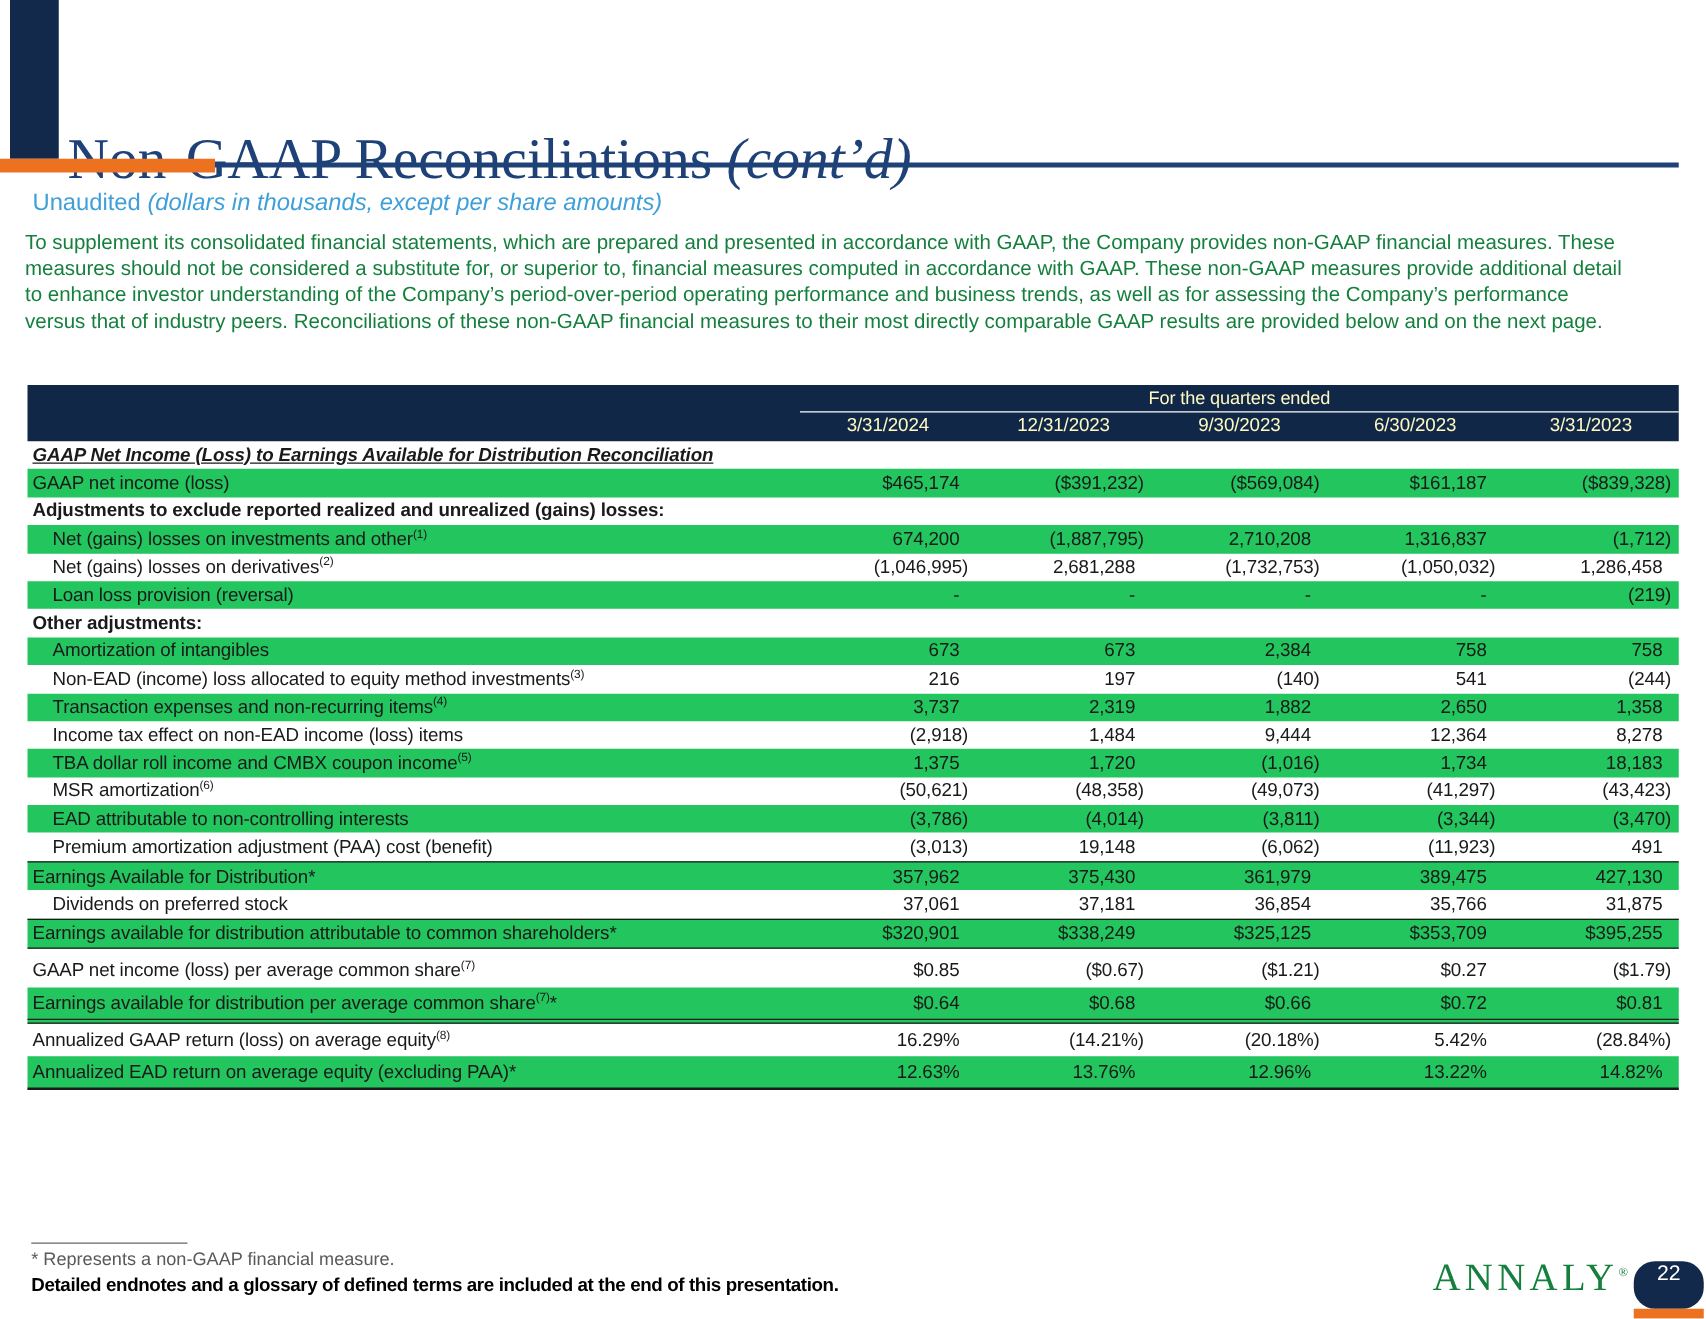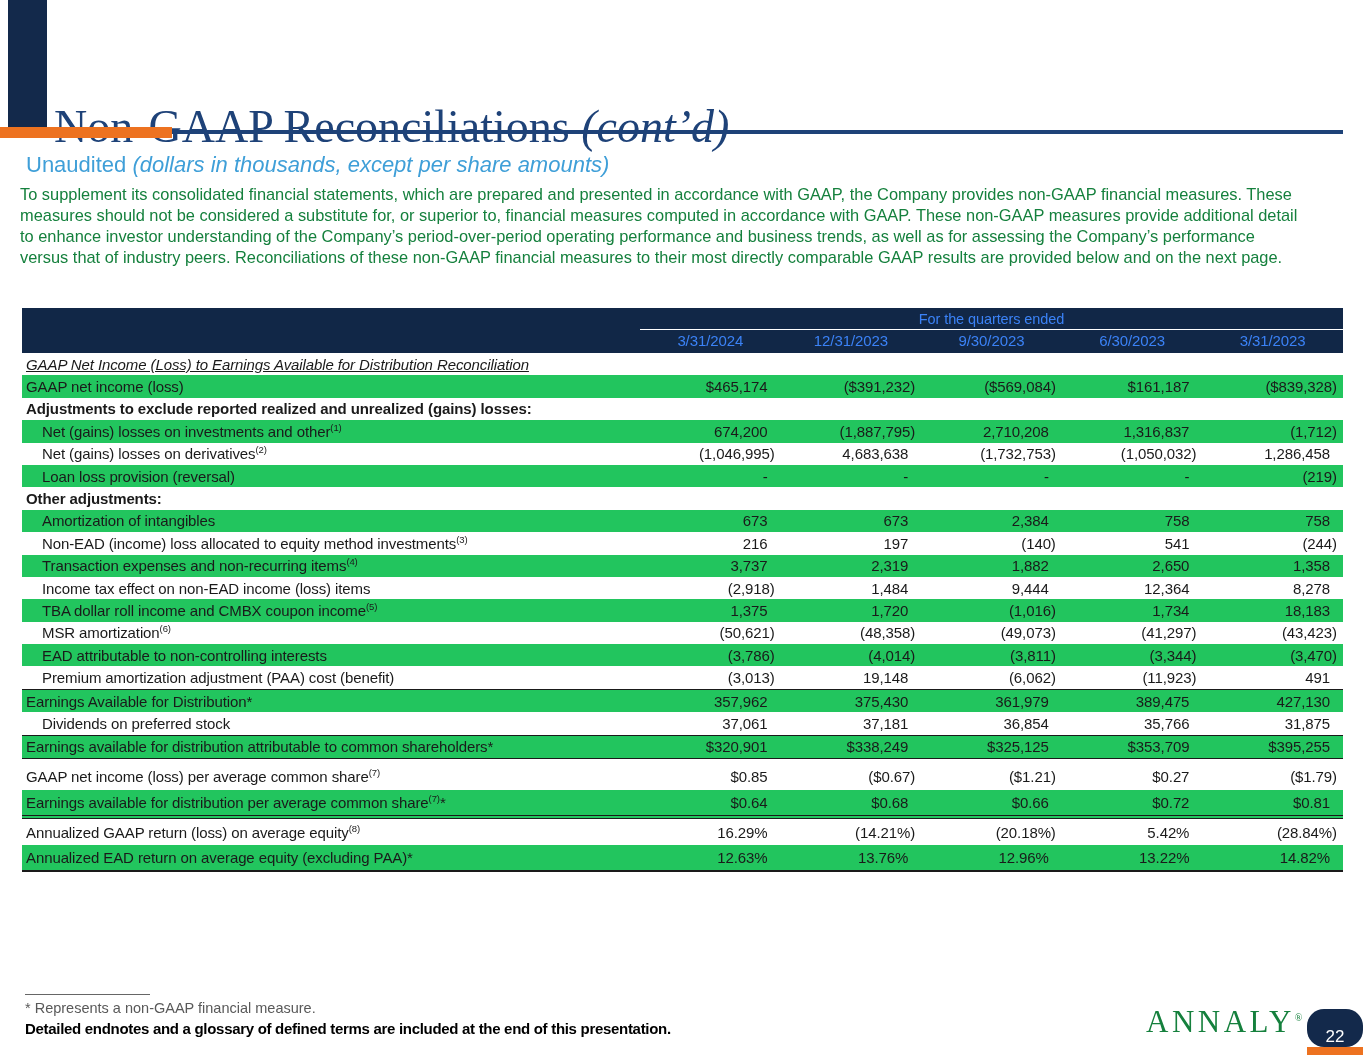--- a/index.html
+++ b/index.html
@@ -7,61 +7,61 @@
          font-family:"Liberation Sans", sans-serif;color:#1a1a1a;}
 
   
   .corner-bar{position:absolute;left:8px;top:0;width:39px;height:127px;background:#13294b;}
   .page-title{position:absolute;left:54px;top:56px;font-family:"Liberation Serif", serif;
               font-size:46px;color:#1e4278;white-space:nowrap;margin-top:44px;}
   .page-title .cont{font-style:italic;}
   .rule-orange{position:absolute;left:0;top:127px;width:172px;height:11px;background:#ed7220;}
   .rule-blue{position:absolute;left:172px;top:130px;width:1171px;height:4px;background:#1e4278;}
 
-  .unaudited{position:absolute;left:26px;top:152px;font-size:22px;color:#3f9fd8;white-space:nowrap;}
+  .unaudited{position:absolute;left:26px;top:152px;font-size:19px;color:#3f9fd8;white-space:nowrap;}
   .unaudited .it{font-style:italic;}
 
   .intro{position:absolute;left:20px;top:184px;width:1330px;font-size:16.4px;line-height:21px;color:#15803d;}
   .intro div{white-space:nowrap;}
 
   
   .tbl{position:absolute;left:22px;top:308px;width:1321px;font-size:15px;letter-spacing:-0.1px;}
-  .thead{background:#112747;color:#3b82f6;}
+  .thead{background:#112747;color:#fef9c3;}
   .thead-top{margin-left:618px;text-align:center;font-size:14.5px;padding:3px 0 2px;
              border-bottom:1.5px solid #ffffff;}
   .thead-cols{display:grid;grid-template-columns:618px repeat(5,140.6px);font-size:15px;padding:2px 0 4px;}
   .col-h{text-align:center;}
 
   .trow{display:grid;grid-template-columns:618px repeat(5,140.6px);align-items:center;height:22.4px;}
   .trow.tall{height:25.6px;}
   .trow.shaded{background:#22c55e;}
   .trow.gap-before{margin-top:5px;}
   .trow.bt{border-top:1px solid #1a1a1a;}
   .trow.bb{border-bottom:1px solid #1a1a1a;}
   .trow.bdbl{border-bottom:4px double #1a1a1a;}
   .trow.bthick{border-bottom:2px solid #1a1a1a;}
   .lab{padding-left:4px;white-space:nowrap;}
   .lab.ind{padding-left:20px;}
   .lab.full{grid-column:1 / -1;}
-  .section .lab{font-weight:normal;font-style:italic;text-decoration:underline;}
+  .section .lab{font-weight:bold;font-style:italic;text-decoration:underline;}
   .subhead .lab{font-weight:bold;}
   sup{font-size:9.5px;line-height:0;vertical-align:super;}
   .val{text-align:right;padding-right:13px;white-space:nowrap;}
   .val.paren{padding-right:6px;}
 
   
   .fn-rule{position:absolute;left:25px;top:994px;width:125px;border-top:1px solid #666;}
   .fn1{position:absolute;left:25px;top:1000px;font-size:14.5px;color:#595959;white-space:nowrap;}
   .fn2{position:absolute;left:25px;top:1020px;font-size:15px;color:#000;font-weight:bold;
        letter-spacing:-0.3px;white-space:nowrap;}
   .logo{position:absolute;left:1146px;top:1004px;font-family:"Liberation Serif", serif;
         font-size:31px;color:#15803d;letter-spacing:3.5px;white-space:nowrap;}
   .logo .reg{font-size:10px;letter-spacing:0;vertical-align:super;}
   .page-box{position:absolute;left:1307px;top:1009px;width:56px;height:38px;background:#13294b;
-            color:#fff;display:flex;align-items:flex-end;justify-content:center;font-size:17px;border-radius:17px;}
+            color:#fff;display:flex;align-items:flex-start;justify-content:center;font-size:17px;border-radius:17px;}
   .page-box-accent{position:absolute;left:1307px;top:1047px;width:56px;height:8px;background:#ed7220;}
 </style>
 </head>
 <body>
 
 <div class="slide">
 
   <div class="corner-bar"></div>
 
   <div class="page-title">
@@ -115,21 +115,21 @@
           <div class="lab ind"><span>Net (gains) losses on investments and other</span><sup>(1)</sup></div>
           <div class="val">674,200</div>
           <div class="val paren">(1,887,795)</div>
           <div class="val">2,710,208</div>
           <div class="val">1,316,837</div>
           <div class="val paren">(1,712)</div>
         </div>
         <div class="trow data">
           <div class="lab ind"><span>Net (gains) losses on derivatives</span><sup>(2)</sup></div>
           <div class="val paren">(1,046,995)</div>
-          <div class="val">4,683,638</div>
+          <div class="val">2,681,288</div>
           <div class="val paren">(1,732,753)</div>
           <div class="val paren">(1,050,032)</div>
           <div class="val">1,286,458</div>
         </div>
         <div class="trow data shaded">
           <div class="lab ind"><span>Loan loss provision (reversal)</span></div>
           <div class="val">-</div>
           <div class="val">-</div>
           <div class="val">-</div>
           <div class="val">-</div>

